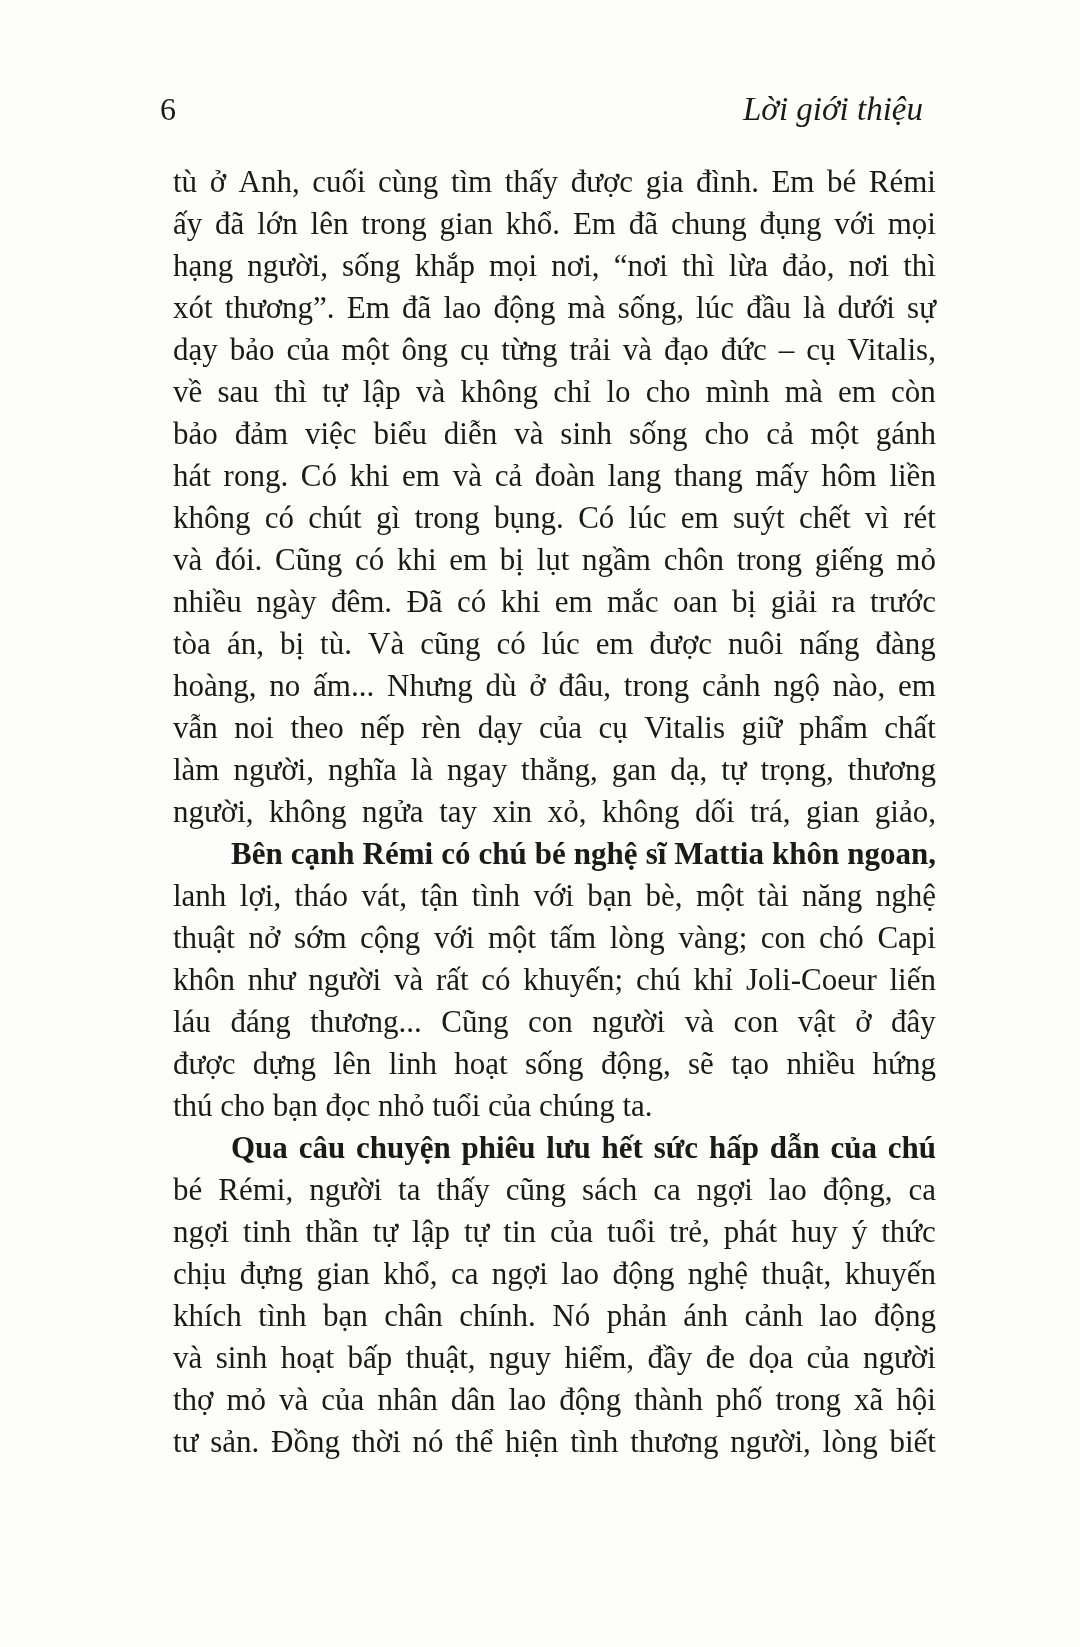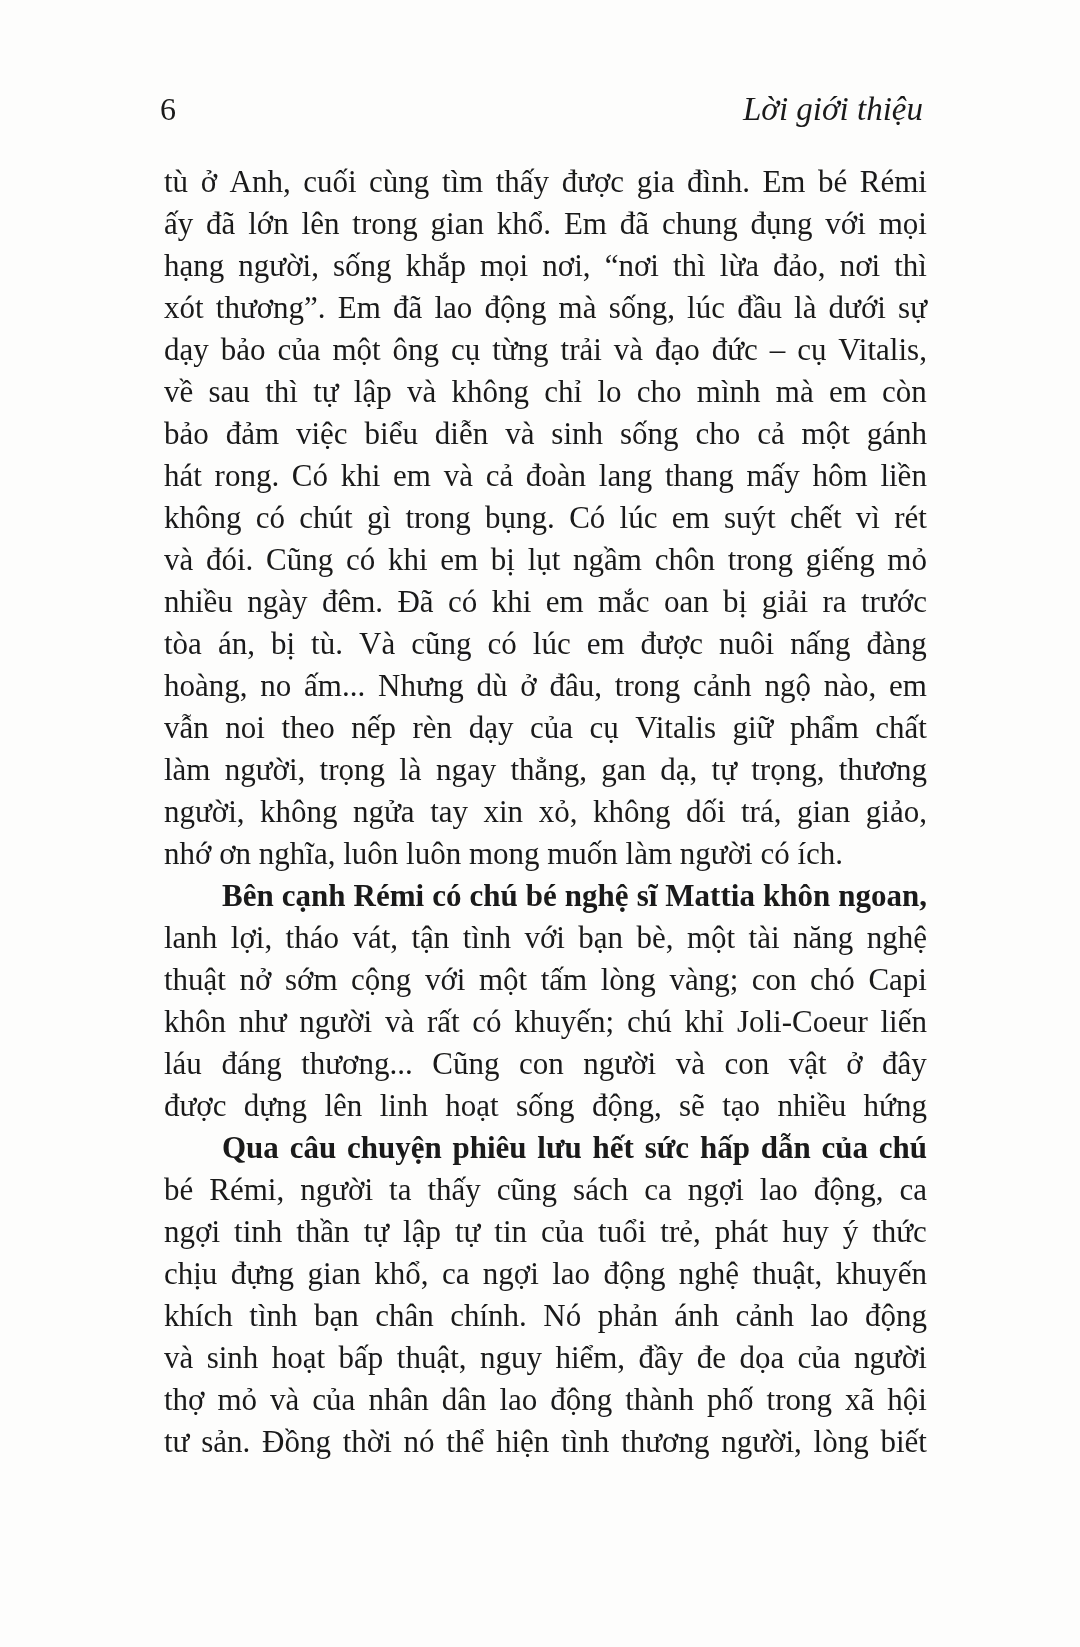--- a/index.html
+++ b/index.html
@@ -32,21 +32,21 @@
   }
   .running-title {
     text-align: right;
     font-style: italic;
     font-size: 33px;
     line-height: 42px;
   }
   .text-block {
     position: absolute;
     top: 161px;
-    left: 164px;
+    left: 173px;
     width: 763px;
   }
   .line {
     height: 42px;
     line-height: 42px;
     font-size: 31px;
     white-space: nowrap;
   }
   .line.just {
     display: flex;
@@ -271,21 +271,21 @@
         <span>của</span>
         <span>cụ</span>
         <span>Vitalis</span>
         <span>giữ</span>
         <span>phẩm</span>
         <span>chất</span>
       </div>
       <div class="line just">
         <span>làm</span>
         <span>người,</span>
-        <span>trọng</span>
+        <span>nghĩa</span>
         <span>là</span>
         <span>ngay</span>
         <span>thẳng,</span>
         <span>gan</span>
         <span>dạ,</span>
         <span>tự</span>
         <span>trọng,</span>
         <span>thương</span>
       </div>
       <div class="line just">
@@ -294,21 +294,20 @@
         <span>ngửa</span>
         <span>tay</span>
         <span>xin</span>
         <span>xỏ,</span>
         <span>không</span>
         <span>dối</span>
         <span>trá,</span>
         <span>gian</span>
         <span>giảo,</span>
       </div>
-      <div class="line">nhớ ơn nghĩa, luôn luôn mong muốn làm người có ích.</div>
       <div class="line indent just">
         <span>Bên</span>
         <span>cạnh</span>
         <span>Rémi</span>
         <span>có</span>
         <span>chú</span>
         <span>bé</span>
         <span>nghệ</span>
         <span>sĩ</span>
         <span>Mattia</span>
@@ -376,20 +375,21 @@
         <span>lên</span>
         <span>linh</span>
         <span>hoạt</span>
         <span>sống</span>
         <span>động,</span>
         <span>sẽ</span>
         <span>tạo</span>
         <span>nhiều</span>
         <span>hứng</span>
       </div>
+      <div class="line">thú cho bạn đọc nhỏ tuổi của chúng ta.</div>
       <div class="line indent just">
         <span>Qua</span>
         <span>câu</span>
         <span>chuyện</span>
         <span>phiêu</span>
         <span>lưu</span>
         <span>hết</span>
         <span>sức</span>
         <span>hấp</span>
         <span>dẫn</span>

